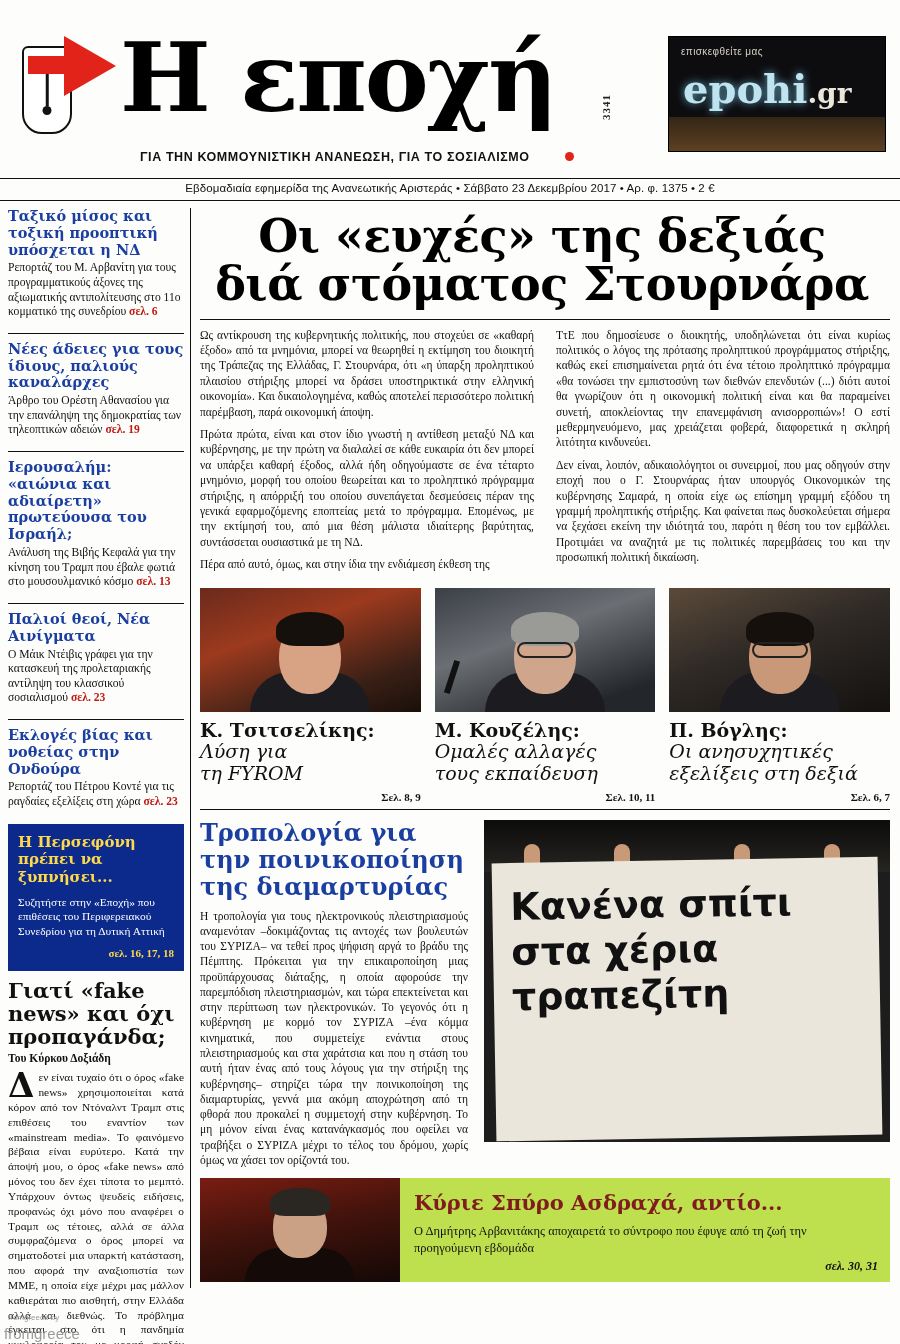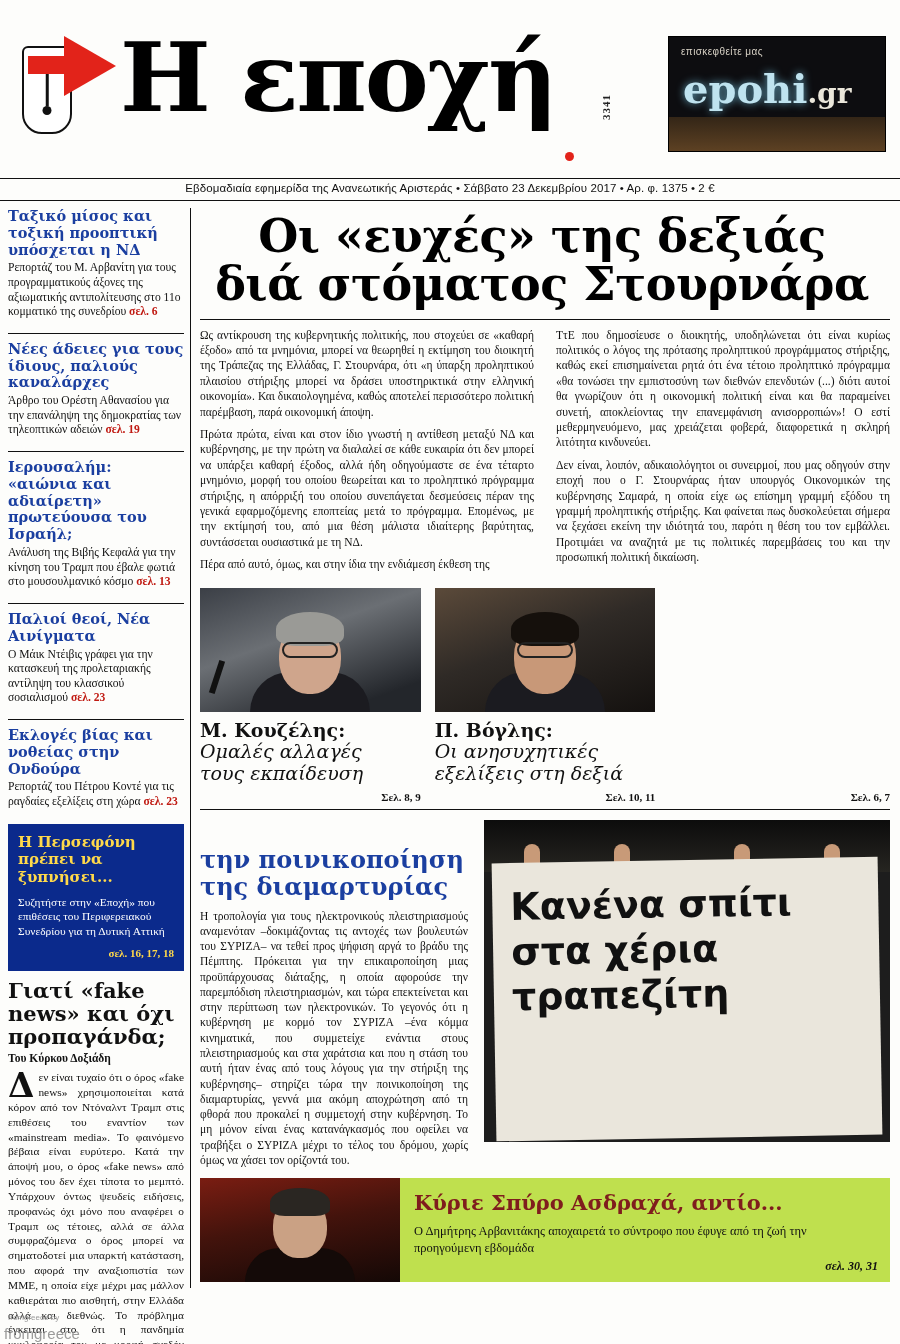--- a/index.html
+++ b/index.html
@@ -277,20 +277,21 @@
     <div class="logo-mark">
       <div class="nib">
           <div class="nib-dot"></div>
         </div>
     </div>
     <div class="red-arrow-tail"></div>
     <div class="red-arrow"></div>
 
     <div class="paper-title">Η εποχή</div>
     <div class="issue-num">3341</div>
+    <div class="slogan">ΓΙΑ ΤΗΝ ΚΟΜΜΟΥΝΙΣΤΙΚΗ ΑΝΑΝΕΩΣΗ, ΓΙΑ ΤΟ ΣΟΣΙΑΛΙΣΜΟ</div>
     <div class="slogan-dot"></div>
 
     <div class="promo-box">
       <div class="promo-top">επισκεφθείτε μας</div>
       <div class="promo-logo"><span>epohi</span><span class="gr">.gr</span></div>
     </div>
 
     <div class="rule-top"></div>
     <div class="subhead">Εβδομαδιαία εφημερίδα της Ανανεωτικής Αριστεράς • Σάββατο 23 Δεκεμβρίου 2017 • Αρ. φ. 1375 • 2 €</div>
     <div class="rule-top2"></div>
@@ -357,20 +358,30 @@
 
       <div class="two-col">
         <p>Ως αντίκρουση της κυβερνητικής πολιτικής, που στοχεύει σε «καθαρή έξοδο» από τα μνημόνια, μπορεί να θεωρηθεί η εκτίμηση του διοικητή της Τράπεζας της Ελλάδας, Γ. Στουρνάρα, ότι «η ύπαρξη προληπτικού πλαισίου στήριξης μπορεί να δράσει υποστηρικτικά στην ελληνική οικονομία». Και δικαιολογημένα, καθώς αποτελεί περισσότερο πολιτική παρέμβαση, παρά οικονομική άποψη.</p>
         <p>Πρώτα πρώτα, είναι και στον ίδιο γνωστή η αντίθεση μεταξύ ΝΔ και κυβέρνησης, με την πρώτη να διαλαλεί σε κάθε ευκαιρία ότι δεν μπορεί να υπάρξει καθαρή έξοδος, αλλά ήδη οδηγούμαστε σε ένα τέταρτο μνημόνιο, μορφή του οποίου θεωρείται και το προληπτικό πρόγραμμα στήριξης, η απόρριξή του οποίου συνεπάγεται δεσμεύσεις πέραν της γενικά εφαρμοζόμενης εποπτείας μετά το πρόγραμμα. Επομένως, με την εκτίμησή του, από μια θέση μάλιστα ιδιαίτερης βαρύτητας, συντάσσεται ουσιαστικά με τη ΝΔ.</p>
         <p>Πέρα από αυτό, όμως, και στην ίδια την ενδιάμεση έκθεση της</p>
         <p>ΤτΕ που δημοσίευσε ο διοικητής, υποδηλώνεται ότι είναι κυρίως πολιτικός ο λόγος της πρότασης προληπτικού προγράμματος στήριξης, καθώς εκεί επισημαίνεται ρητά ότι ένα τέτοιο προληπτικό πρόγραμμα «θα τονώσει την εμπιστοσύνη των διεθνών επενδυτών (...) διότι αυτοί θα γνωρίζουν ότι η οικονομική πολιτική είναι και θα παραμείνει συνετή, αποκλείοντας την επανεμφάνιση ανισορροπιών»! Ο εστί μεθερμηνευόμενο, μας χρειάζεται φοβερά, διαφορετικά η σκληρή λιτότητα κινδυνεύει.</p>
         <p>Δεν είναι, λοιπόν, αδικαιολόγητοι οι συνειρμοί, που μας οδηγούν στην εποχή που ο Γ. Στουρνάρας ήταν υπουργός Οικονομικών της κυβέρνησης Σαμαρά, η οποία είχε ως επίσημη γραμμή εξόδου τη γραμμή προληπτικής στήριξης. Και φαίνεται πως δυσκολεύεται σήμερα να ξεχάσει εκείνη την ιδιότητά του, παρότι η θέση του τον εμβάλλει. Προτιμάει να αναζητά με τις πολιτικές παρεμβάσεις του και την προσωπική πολιτική δικαίωση.</p>
       </div>
 
       <div class="trio">
+        <div class="trio-item">
+          <div class="photo ph1">
+            <div class="body-sh"></div>
+              <div class="face f1"></div>
+              <div class="hair"></div>
+          </div>
+          <div class="trio-name">Κ. Τσιτσελίκης:</div>
+          <div class="trio-sub">Λύση για</div>
+          <div class="trio-sub">τη FYROM</div>
+        </div>
         <div class="trio-item">
           <div class="photo ph2">
             <div class="mic"></div>
             <div class="body-sh"></div>
               <div class="face f2"></div>
               <div class="hair hair-grey"></div>
               <div class="glasses"></div>
           </div>
           <div class="trio-name">Μ. Κουζέλης:</div>
           <div class="trio-sub">Ομαλές αλλαγές</div>
@@ -393,21 +404,21 @@
         <div>Σελ. 8, 9</div>
         <div>Σελ. 10, 11</div>
         <div>Σελ. 6, 7</div>
       </div>
 
       <div class="hr-main2"></div>
 
       <div class="lower">
         <div class="lower-left">
           <h2>
-            <br>
+            <span>Τροπολογία για</span><br>
             <span>την ποινικοποίηση</span><br>
             <span>της διαμαρτυρίας</span>
           </h2>
           <div class="body-text">Η τροπολογία για τους ηλεκτρονικούς πλειστηριασμούς αναμενόταν –δοκιμάζοντας τις αντοχές των βουλευτών του ΣΥΡΙΖΑ– να τεθεί προς ψήφιση αργά το βράδυ της Πέμπτης. Πρόκειται για την επικαιροποίηση μιας προϋπάρχουσας διάταξης, η οποία αφορούσε την παρεμπόδιση πλειστηριασμών, και τώρα επεκτείνεται και στην περίπτωση των ηλεκτρονικών. Το γεγονός ότι η κυβέρνηση με κορμό τον ΣΥΡΙΖΑ –ένα κόμμα κινηματικά, που συμμετείχε ενάντια στους πλειστηριασμούς και στα χαράτσια και που η στάση του αυτή ήταν ένας από τους λόγους για την στήριξη της κυβέρνησης– στηρίζει τώρα την ποινικοποίηση της διαμαρτυρίας, γεννά μια ακόμη αποχρώτηση από τη φθορά που προκαλεί η συμμετοχή στην κυβέρνηση. Το μη μόνον είναι ένας κατανάγκασμός που οφείλει να τραβήξει ο ΣΥΡΙΖΑ μέχρι το τέλος του δρόμου, χωρίς όμως να χάσει τον ορίζοντά του.</div>
         </div>
 
         <div class="protest">
           <div class="crowd"></div>
           <div class="hand" style="left:40px;"></div>
           <div class="hand" style="left:130px;"></div>

